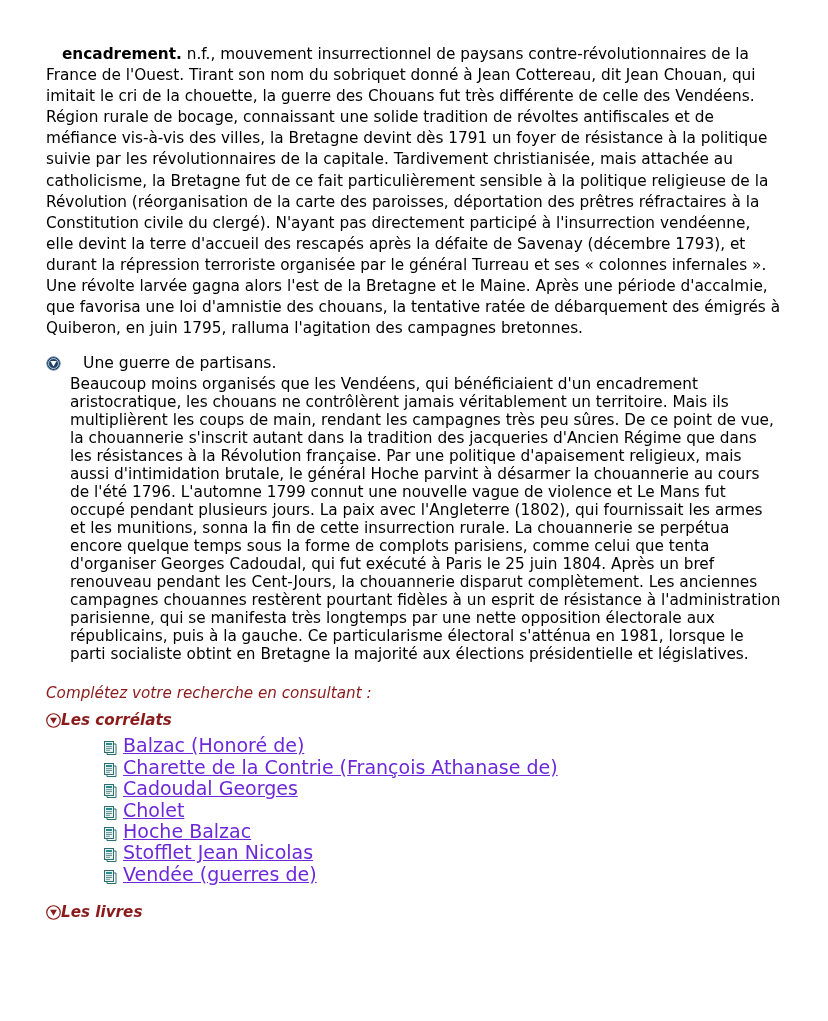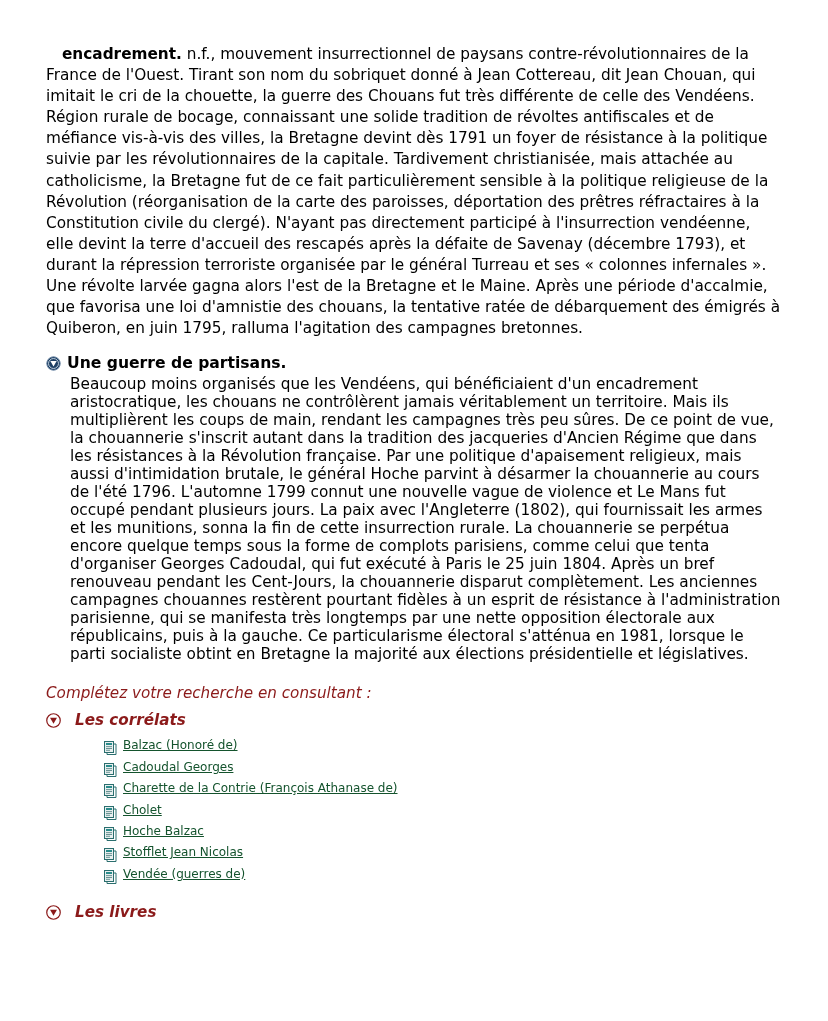--- a/index.html
+++ b/index.html
@@ -34,23 +34,23 @@
     margin-left: 16px;
   }
 
   
   .section {
     margin-top: 14px;
   }
   .section-head {
     display: flex;
     align-items: flex-start;
-    gap: 6px;
+    gap: 22px;
     font-size: 15.6px;
-    font-weight: bold;
+    font-weight: normal;
     line-height: 21px;
     color: #000;
     text-align: center;
   }
   .section-body {
     font-size: 15.3px;
     line-height: 18px;
     margin: 1px 0 0 24px;
     color: #000;
   }
@@ -70,21 +70,21 @@
     font-size: 15.2px;
     font-weight: normal;
     font-style: italic;
     color: #8b1a1a;
     line-height: 20px;
   }
 
   .red-section-head {
     display: flex;
     align-items: flex-start;
-    gap: 14px;
+    gap: 0;
     margin-top: 7px;
     font-size: 15.2px;
     font-weight: bold;
     font-style: italic;
     color: #8b1a1a;
     line-height: 20px;
   }
 
   
   .link-list {
@@ -98,23 +98,23 @@
     gap: 6px;
     margin-bottom: 2.5px;
   }
   .doc-icon {
     flex: 0 0 auto;
     width: 13px;
     height: 14px;
     margin-top: 4px;
   }
   .link-list a {
-    font-size: 12px;
+    font-size: 19px;
     line-height: 18.9px;
-    color: #14532d;
+    color: #6d28d9;
     text-decoration: underline;
     text-underline-offset: 1px;
   }
 </style>
 </head>
 <body>
 
 <div class="page">
 
   <p class="definition">
@@ -166,34 +166,34 @@
       <span class="doc-icon">
         <svg viewBox="0 0 13 14" width="13" height="14" xmlns="http://www.w3.org/2000/svg">
           <rect x="0.5" y="0.5" width="9" height="11" fill="#e8efef" stroke="#2a6e6e" stroke-width="1"></rect>
           <rect x="2" y="2" width="6" height="2" fill="#2a8c8c"></rect>
           <rect x="2" y="5.2" width="6" height="0.9" fill="#5c8a8a"></rect>
           <rect x="2" y="7" width="6" height="0.9" fill="#5c8a8a"></rect>
           <rect x="2" y="8.8" width="4" height="0.9" fill="#5c8a8a"></rect>
           <path d="M9.5 3 L12 3 L12 13.5 L3 13.5 L3 11.5" fill="none" stroke="#2a6e6e" stroke-width="1"></path>
         </svg>
       </span>
+      <a href="#">Charette de la Contrie (François Athanase de)</a>
+    </li>
+    <li>
+      <span class="doc-icon">
+        <svg viewBox="0 0 13 14" width="13" height="14" xmlns="http://www.w3.org/2000/svg">
+          <rect x="0.5" y="0.5" width="9" height="11" fill="#e8efef" stroke="#2a6e6e" stroke-width="1"></rect>
+          <rect x="2" y="2" width="6" height="2" fill="#2a8c8c"></rect>
+          <rect x="2" y="5.2" width="6" height="0.9" fill="#5c8a8a"></rect>
+          <rect x="2" y="7" width="6" height="0.9" fill="#5c8a8a"></rect>
+          <rect x="2" y="8.8" width="4" height="0.9" fill="#5c8a8a"></rect>
+          <path d="M9.5 3 L12 3 L12 13.5 L3 13.5 L3 11.5" fill="none" stroke="#2a6e6e" stroke-width="1"></path>
+        </svg>
+      </span>
       <a href="#">Cadoudal Georges</a>
-    </li>
-    <li>
-      <span class="doc-icon">
-        <svg viewBox="0 0 13 14" width="13" height="14" xmlns="http://www.w3.org/2000/svg">
-          <rect x="0.5" y="0.5" width="9" height="11" fill="#e8efef" stroke="#2a6e6e" stroke-width="1"></rect>
-          <rect x="2" y="2" width="6" height="2" fill="#2a8c8c"></rect>
-          <rect x="2" y="5.2" width="6" height="0.9" fill="#5c8a8a"></rect>
-          <rect x="2" y="7" width="6" height="0.9" fill="#5c8a8a"></rect>
-          <rect x="2" y="8.8" width="4" height="0.9" fill="#5c8a8a"></rect>
-          <path d="M9.5 3 L12 3 L12 13.5 L3 13.5 L3 11.5" fill="none" stroke="#2a6e6e" stroke-width="1"></path>
-        </svg>
-      </span>
-      <a href="#">Charette de la Contrie (François Athanase de)</a>
     </li>
     <li>
       <span class="doc-icon">
         <svg viewBox="0 0 13 14" width="13" height="14" xmlns="http://www.w3.org/2000/svg">
           <rect x="0.5" y="0.5" width="9" height="11" fill="#e8efef" stroke="#2a6e6e" stroke-width="1"></rect>
           <rect x="2" y="2" width="6" height="2" fill="#2a8c8c"></rect>
           <rect x="2" y="5.2" width="6" height="0.9" fill="#5c8a8a"></rect>
           <rect x="2" y="7" width="6" height="0.9" fill="#5c8a8a"></rect>
           <rect x="2" y="8.8" width="4" height="0.9" fill="#5c8a8a"></rect>
           <path d="M9.5 3 L12 3 L12 13.5 L3 13.5 L3 11.5" fill="none" stroke="#2a6e6e" stroke-width="1"></path>

